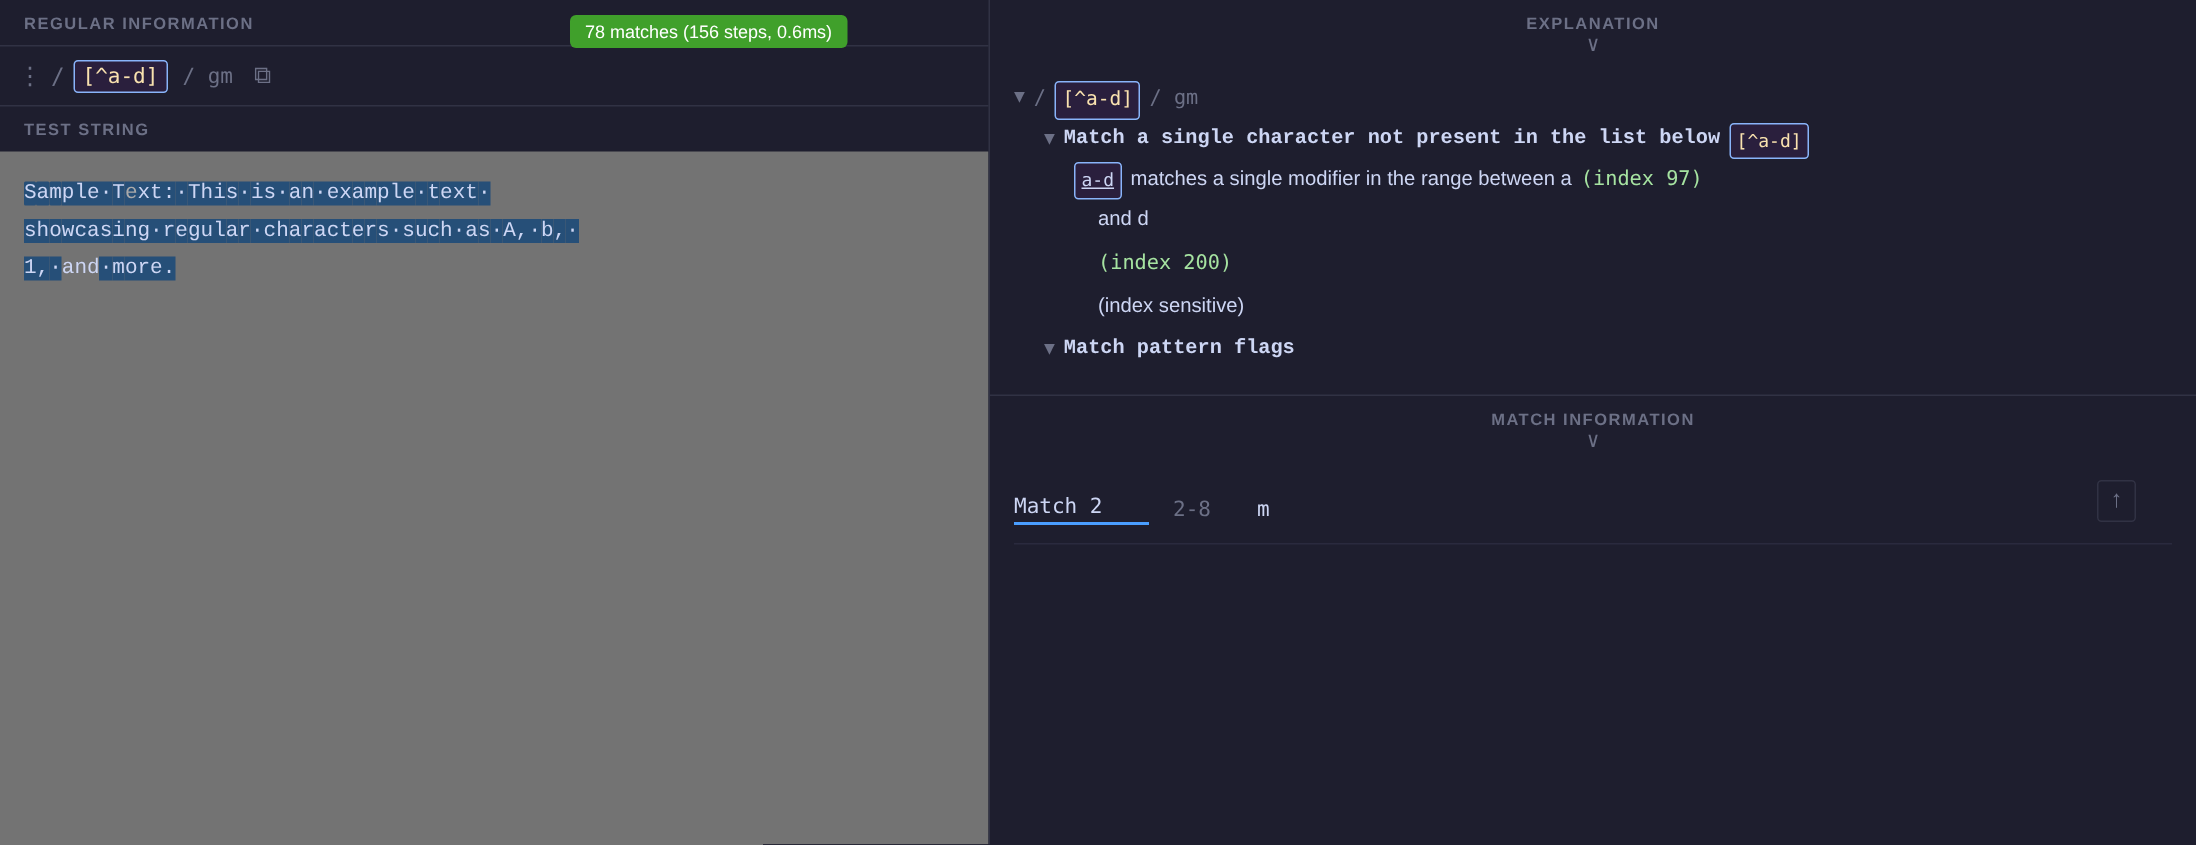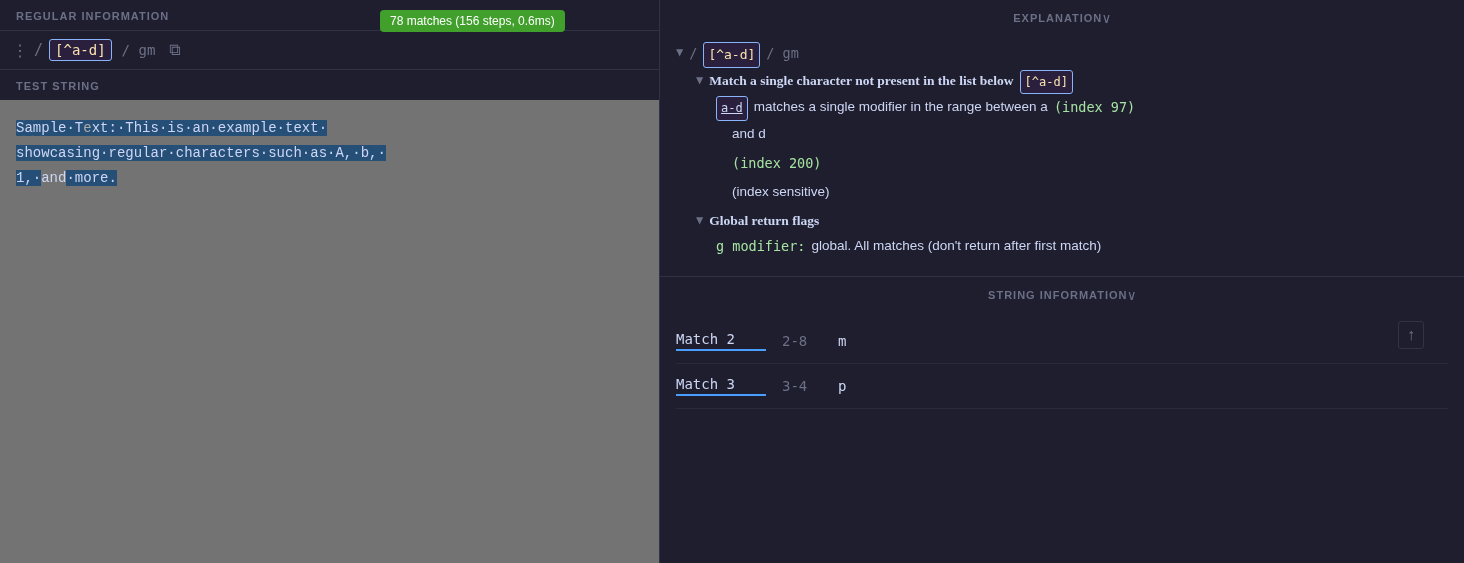--- a/index.html
+++ b/index.html
@@ -128,20 +128,21 @@
     .explanation-section {
       flex: 0 0 auto;
       border-bottom: 1px solid #313244;
     }
 
     .section-title-bar {
       display: flex;
       align-items: center;
       justify-content: center;
       padding: 10px 16px 8px;
+      flex-direction: column;
     }
 
     .section-title {
       color: #6c7086;
       font-size: 11px;
       letter-spacing: 1px;
       font-family: sans-serif;
       font-weight: 600;
     }
 
@@ -177,21 +178,21 @@
       border-radius: 3px;
       color: #f9e2af;
       padding: 1px 4px;
       font-size: 13px;
     }
     .exp-flags { color: #6c7086; }
 
     .exp-indent1 { padding-left: 20px; }
     .exp-indent2 { padding-left: 40px; }
 
-    .exp-bold { font-weight: bold; color: #cdd6f4; font-family: Liberation Serif, serif; }
+    .exp-bold { font-weight: bold; color: #cdd6f4; font-family: Liberation Mono, monospace; }
     .exp-orange-box {
       background: #2a1f3d;
       border: 1px solid #89b4fa;
       border-radius: 3px;
       color: #f9e2af;
       padding: 1px 4px;
       font-size: 12px;
       display: inline;
     }
     .exp-underline-box {
@@ -329,42 +330,33 @@
         <span class="exp-green">(index 97)</span>
       </div>
       <div class="exp-row exp-indent2" style="padding-left:56px;flex-direction:column;">
         <span class="exp-normal">and d</span>
         <span class="exp-green">(index 200)</span>
         <span class="exp-normal">(index sensitive)</span>
       </div>
 
       <div class="exp-row exp-indent1" style="margin-top:6px;">
         <span class="exp-arrow">▼</span>
-        <span class="exp-bold">Global return flags</span>
-      </div>
-      <div class="exp-row exp-indent2">
-        <span class="exp-green">g modifier:</span>
-        <span class="exp-normal">global. All matches (don't return after first match)</span>
+        <span class="exp-bold">Match pattern flags</span>
       </div>
     </div>
   </div>
 
   <div class="match-info-section">
     <div class="section-title-bar">
-      <span class="section-title">STRING INFORMATION</span>
+      <span class="section-title">MATCH INFORMATION</span>
       <span class="chevron">∨</span>
     </div>
     <div class="match-info-body" style="position:relative;">
       <button class="share-btn">↑</button>
 
       <div class="match-item">
         <span class="match-label">Match 2</span>
         <span class="match-range">2-8</span>
         <span class="match-value">m</span>
       </div>
-      <div class="match-item">
-        <span class="match-label">Match 3</span>
-        <span class="match-range">3-4</span>
-        <span class="match-value">p</span>
-      </div>
     </div>
   </div>
 </div>
 
 </body></html>

